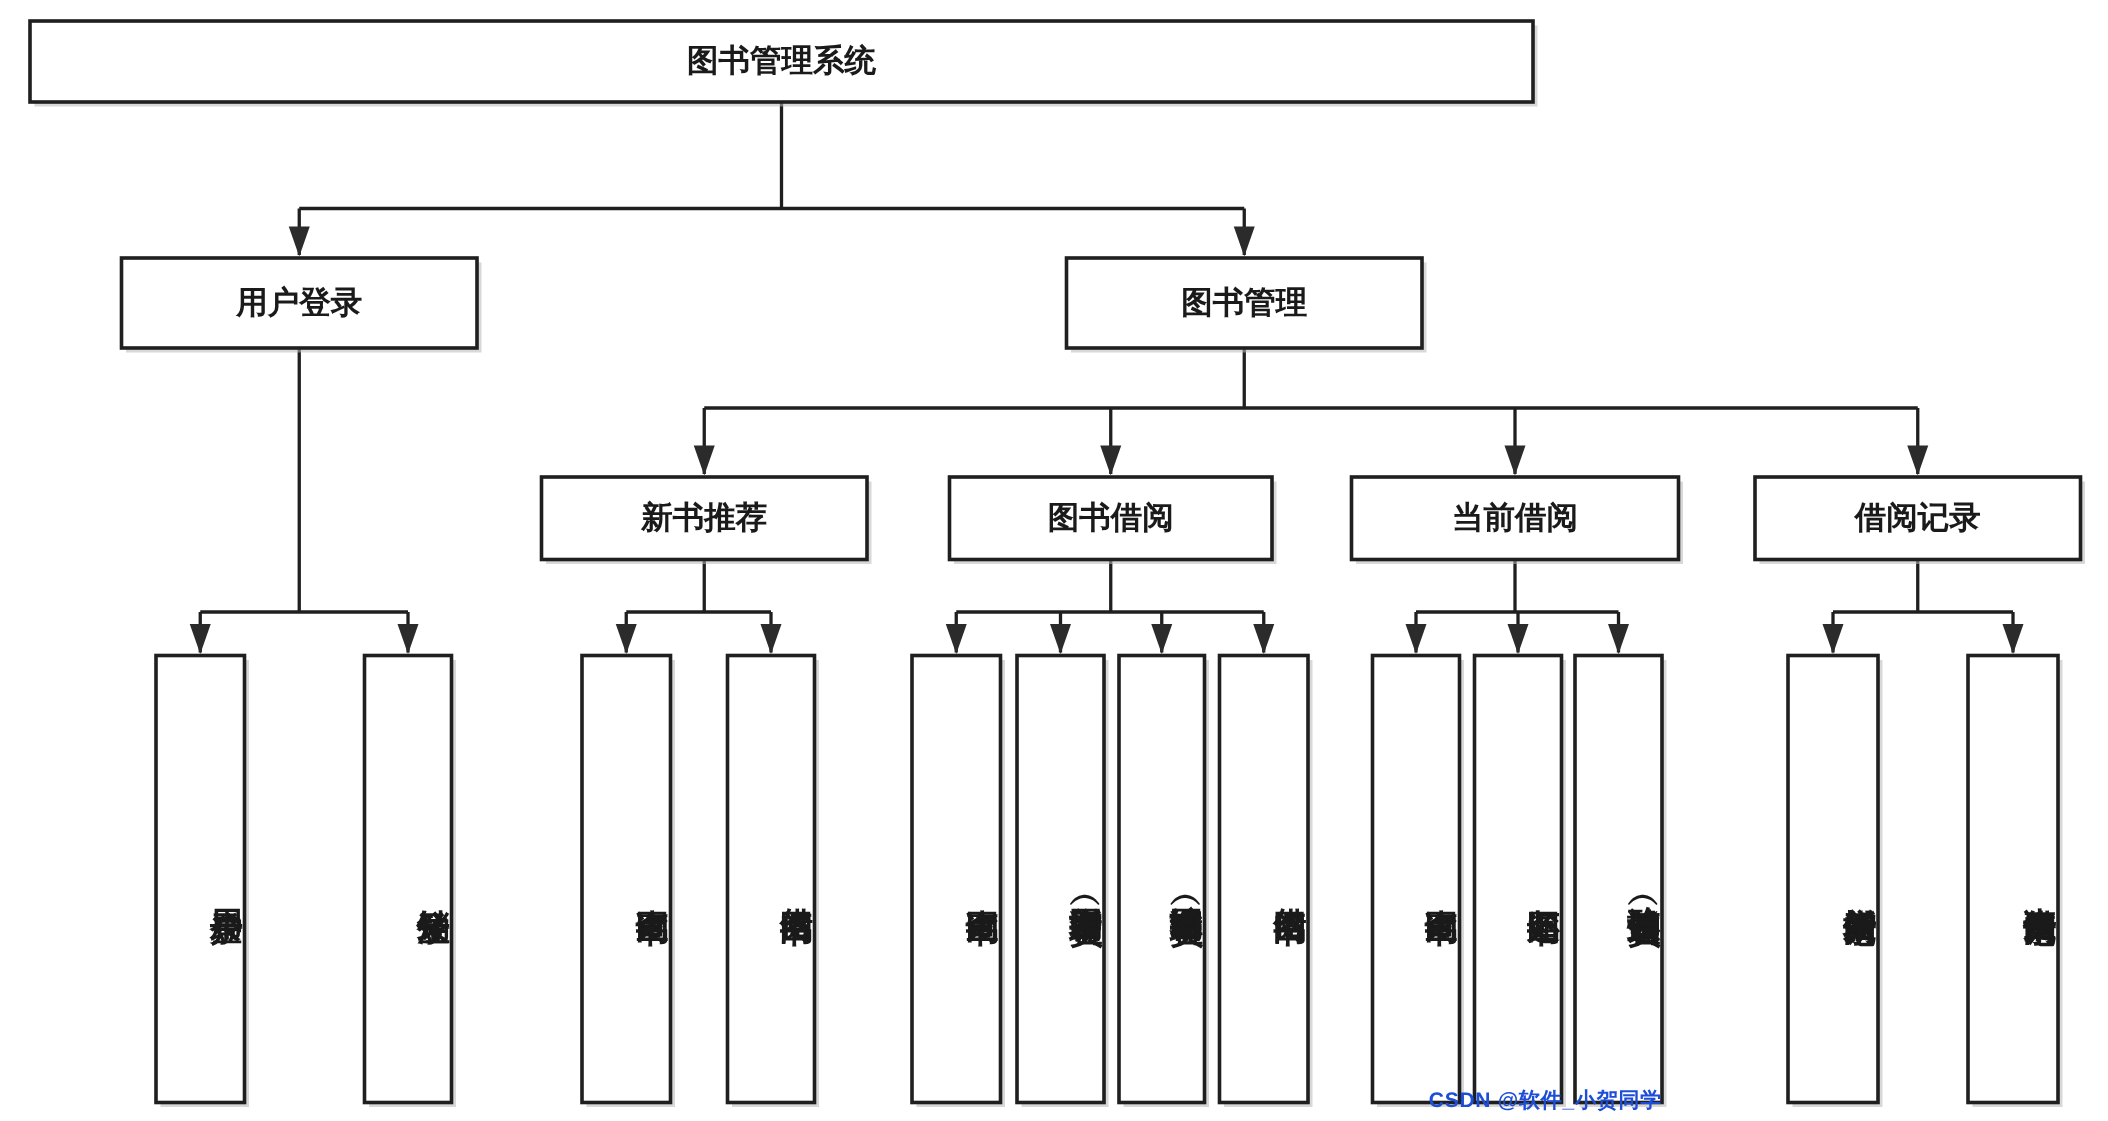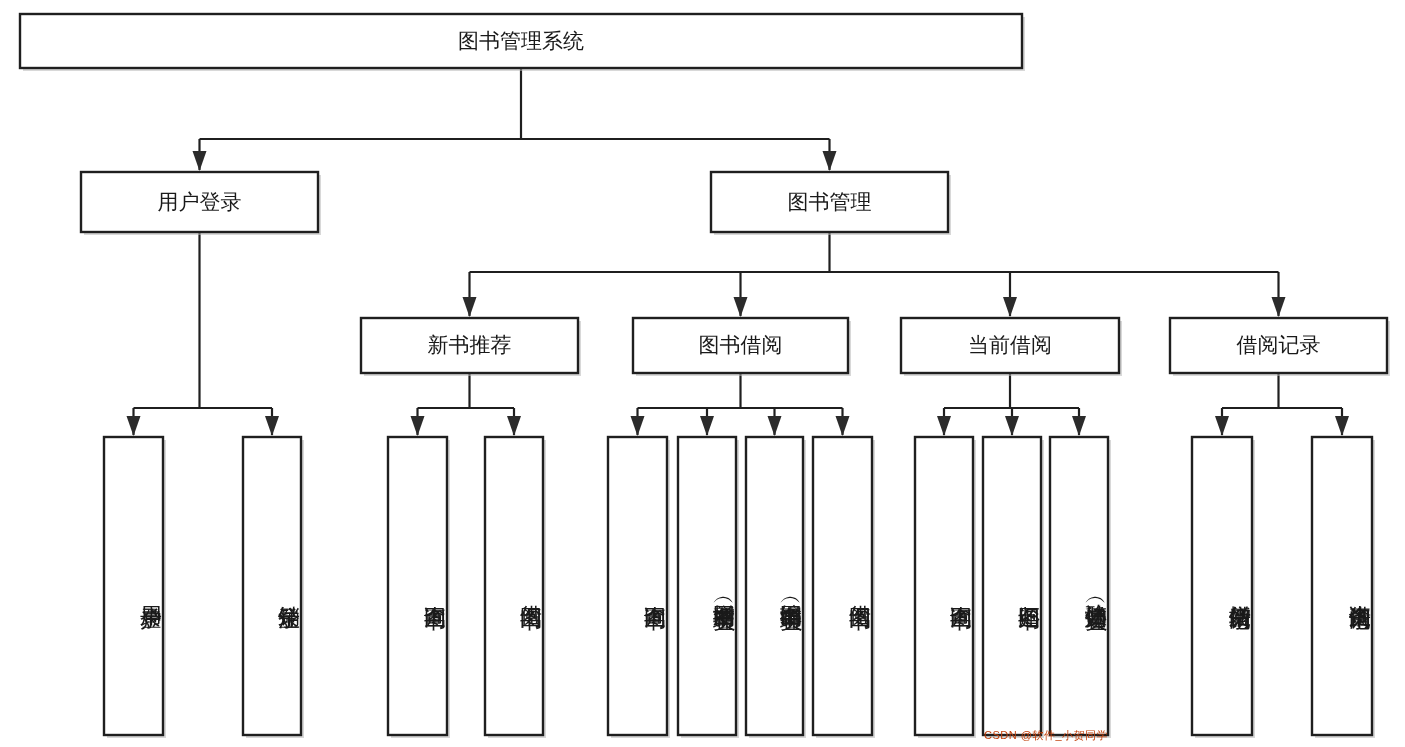--- a/index.html
+++ b/index.html
@@ -11,20 +11,21 @@
     width: 1405px;
     height: 747px;
     font-family: "Liberation Sans", "DejaVu Sans", sans-serif;
     overflow: hidden;
   }
   #diagram-root {
     position: relative;
     width: 1116px;
     height: 747px;
     background: #ffffff;
+    font-weight: bold;
   }
   svg#flow {
     position: absolute;
     left: 0;
     top: 0;
     width: 1405px;
     height: 747px;
   }
   .node-box {
     fill: #ffffff;
@@ -64,22 +65,22 @@
     align-items: flex-start;
     justify-content: center;
     white-space: nowrap;
     pointer-events: none;
   }
   .watermark {
     position: absolute;
     right: 8px;
     bottom: 4px;
     font-family: "Liberation Sans", "DejaVu Sans", sans-serif;
-    font-size: 11px;
-    color: #c2410c;
+    font-size: 14px;
+    color: #1d4ed8;
     letter-spacing: 0.5px;
     white-space: nowrap;
   }
 </style>
 </head>
 <body>
 
 <div id="diagram-root">
 
   <svg id="flow" viewBox="0 0 1405 747" xmlns="http://www.w3.org/2000/svg">

